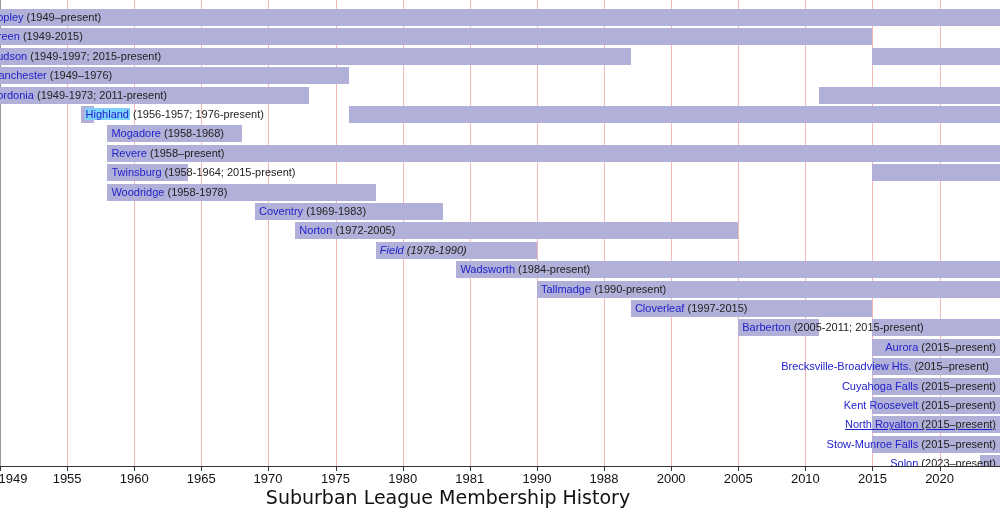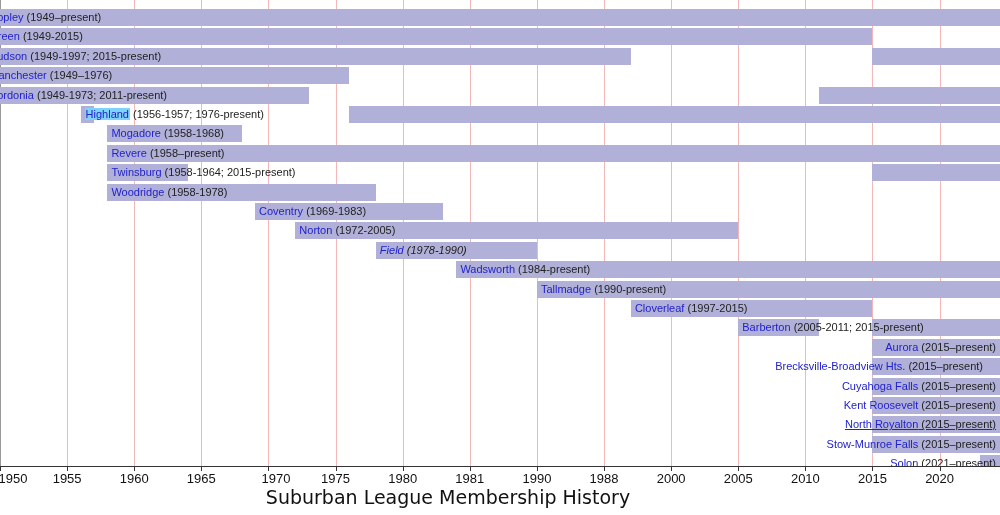--- a/index.html
+++ b/index.html
@@ -205,55 +205,55 @@
         <div class="bar" style="left: 738.255px; width: 80.5369px; background: rgb(176, 176, 216);"></div>
         <div class="bar" style="left: 872.483px; width: 127.517px; background: rgb(176, 176, 216);"></div>
         <div class="row-label" style="left: 742.282px;"><span class="team">Barberton</span><span class="years"> (2005-2011; 2015-present)</span></div>
       </div>
       <div class="row" style="top: 337.8px;">
         <div class="bar" style="left: 872.483px; width: 127.517px; background: rgb(176, 176, 216);"></div>
         <div class="row-label right" style="right: 4.02685px;"><span class="team">Aurora</span><span class="years"> (2015–present)</span></div>
       </div>
       <div class="row" style="top: 357.2px;">
         <div class="bar" style="left: 872.483px; width: 127.517px; background: rgb(176, 176, 216);"></div>
-        <div class="row-label right" style="right: 17px;"><span class="team">Brecksville-Broadview Hts.</span><span class="years"> (2015–present)</span></div>
+        <div class="row-label right" style="right: 11px;"><span class="team">Brecksville-Broadview Hts.</span><span class="years"> (2015–present)</span></div>
       </div>
       <div class="row" style="top: 376.6px;">
         <div class="bar" style="left: 872.483px; width: 127.517px; background: rgb(176, 176, 216);"></div>
         <div class="row-label right" style="right: 4.02685px;"><span class="team">Cuyahoga Falls</span><span class="years"> (2015–present)</span></div>
       </div>
       <div class="row" style="top: 396px;">
         <div class="bar" style="left: 872.483px; width: 127.517px; background: rgb(176, 176, 216);"></div>
         <div class="row-label right" style="right: 4.02685px;"><span class="team">Kent Roosevelt</span><span class="years"> (2015–present)</span></div>
       </div>
       <div class="row" style="top: 415.4px;">
         <div class="bar" style="left: 872.483px; width: 127.517px; background: rgb(176, 176, 216);"></div>
         <div class="row-label right" style="right: 4.02685px; text-decoration: underline;"><span class="team">North Royalton</span><span class="years"> (2015–present)</span></div>
       </div>
       <div class="row" style="top: 434.8px;">
         <div class="bar" style="left: 872.483px; width: 127.517px; background: rgb(176, 176, 216);"></div>
         <div class="row-label right" style="right: 4.02685px;"><span class="team">Stow-Munroe Falls</span><span class="years"> (2015–present)</span></div>
       </div>
       <div class="row" style="top: 454.2px;">
         <div class="bar" style="left: 979.866px; width: 20.1342px; background: rgb(176, 176, 216);"></div>
-        <div class="row-label right" style="right: 4.02685px;"><span class="team">Solon</span><span class="years"> (2021–present)</span></div>
+        <div class="row-label right" style="right: 4.02685px;"><span class="team">Solon</span><span class="years"> (2023–present)</span></div>
       </div>
     </div>
   <div id="axis">
     <div id="axis-line"></div>
   <div class="tick-mark" style="left: 0px;"></div>
-      <div class="tick-label" style="left: 13px;">1950</div>
+      <div class="tick-label" style="left: 13px;">1949</div>
       <div class="tick-mark" style="left: 67px;"></div>
       <div class="tick-label" style="left: 67.1141px;">1955</div>
       <div class="tick-mark" style="left: 134px;"></div>
       <div class="tick-label" style="left: 134.228px;">1960</div>
       <div class="tick-mark" style="left: 201px;"></div>
       <div class="tick-label" style="left: 201.342px;">1965</div>
       <div class="tick-mark" style="left: 268px;"></div>
-      <div class="tick-label" style="left: 276px;">1970</div>
+      <div class="tick-label" style="left: 268px;">1970</div>
       <div class="tick-mark" style="left: 336px;"></div>
       <div class="tick-label" style="left: 335.57px;">1975</div>
       <div class="tick-mark" style="left: 403px;"></div>
       <div class="tick-label" style="left: 402.685px;">1980</div>
       <div class="tick-mark" style="left: 470px;"></div>
       <div class="tick-label" style="left: 469.799px;">1981</div>
       <div class="tick-mark" style="left: 537px;"></div>
       <div class="tick-label" style="left: 536.913px;">1990</div>
       <div class="tick-mark" style="left: 604px;"></div>
       <div class="tick-label" style="left: 604.027px;">1988</div>

